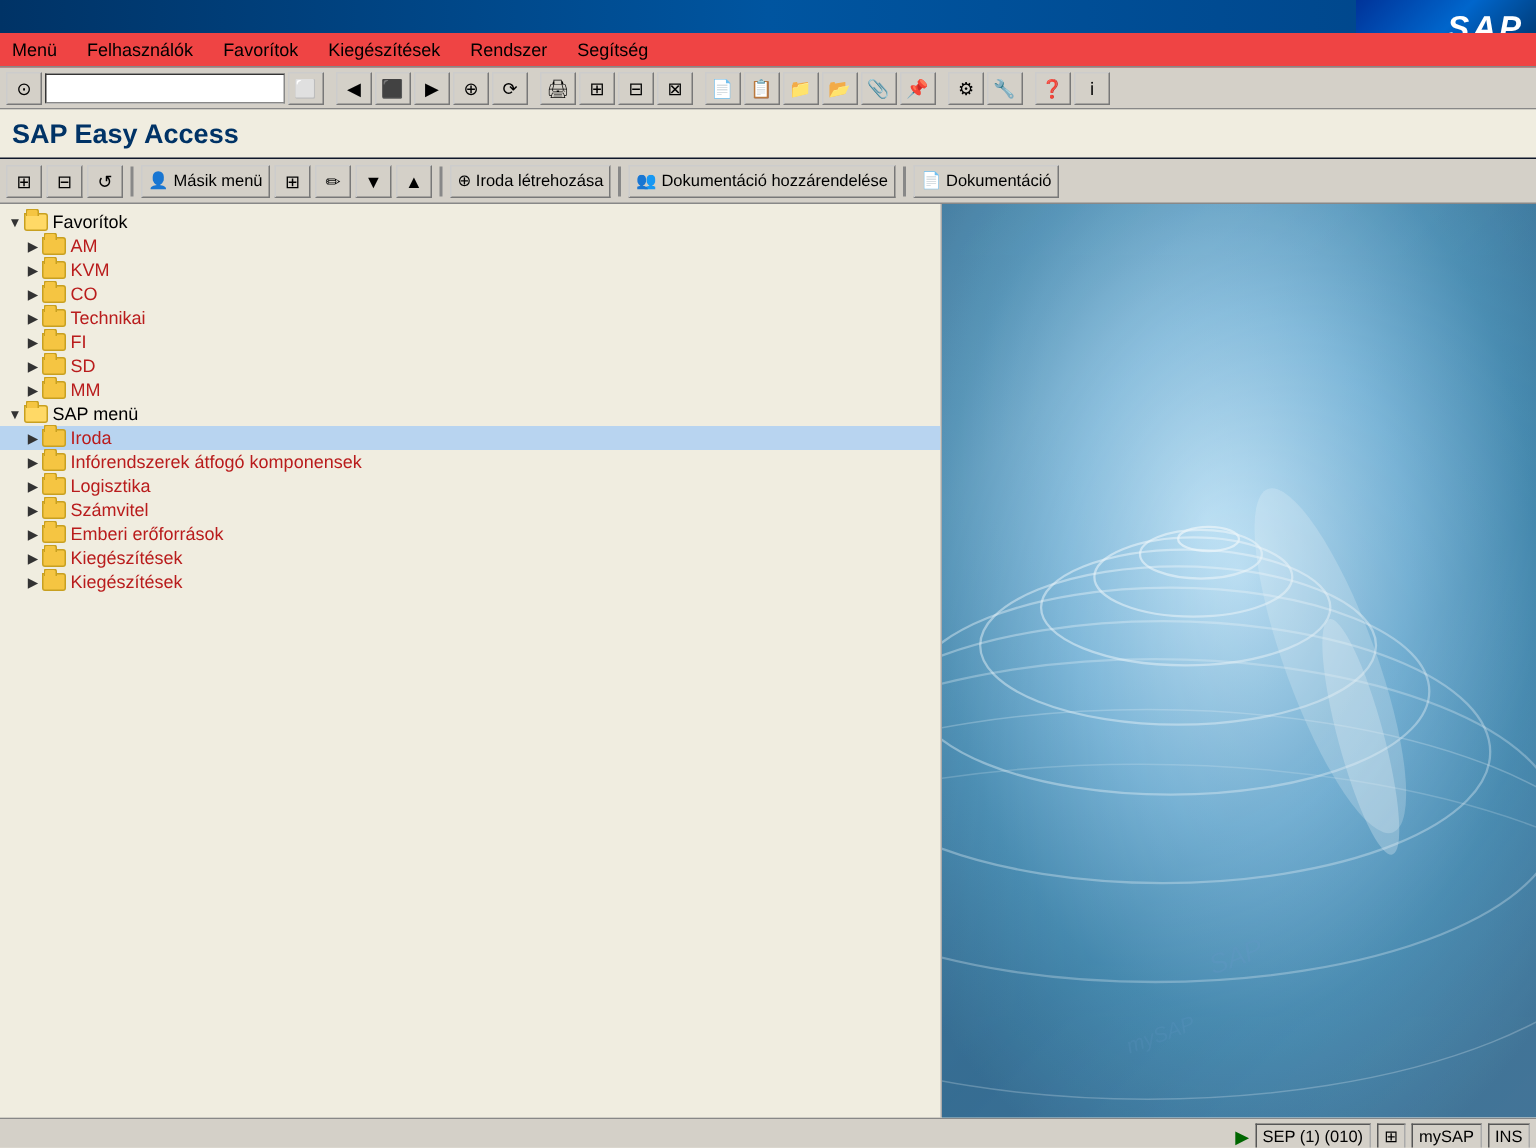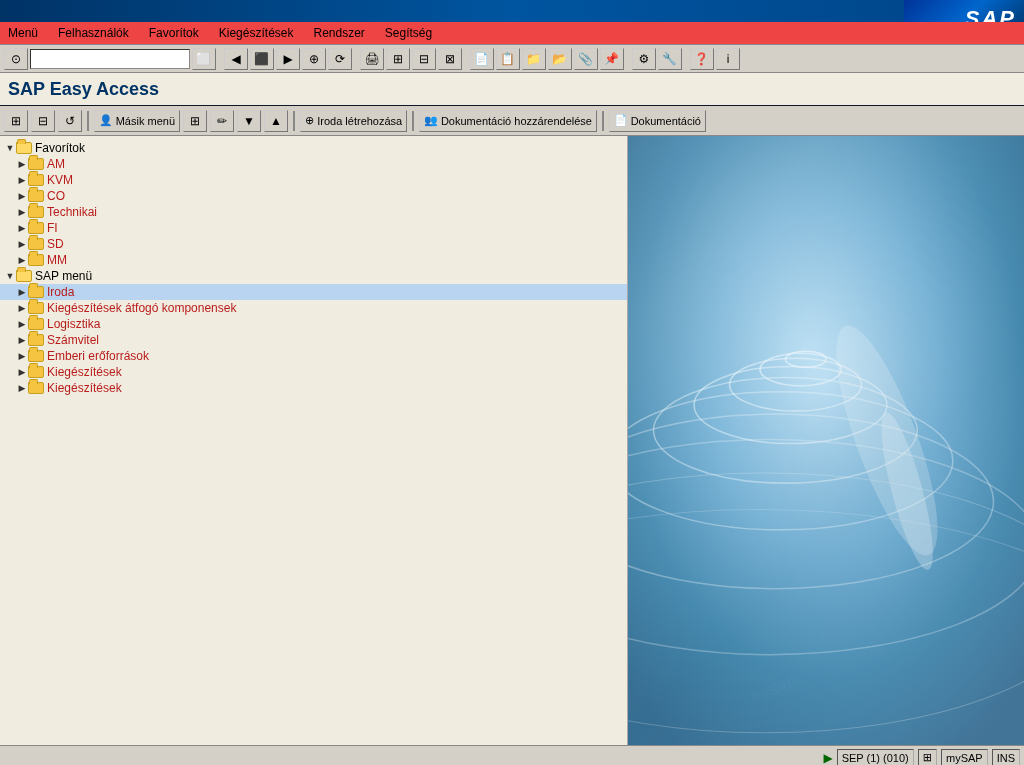--- a/index.html
+++ b/index.html
@@ -448,21 +448,21 @@
         <span class="folder-icon"></span>
       </span>
       <span class="tree-label">Iroda</span>
     </div>
     <div class="tree-item">
       <span class="tree-indent" style="width:16px;"></span>
       <span class="tree-arrow">▶</span>
       <span class="tree-folder">
         <span class="folder-icon"></span>
       </span>
-      <span class="tree-label">Kiegészítések átfogó komponensek</span>
+      <span class="tree-label">Infórendszerek átfogó komponensek</span>
     </div>
     <div class="tree-item">
       <span class="tree-indent" style="width:16px;"></span>
       <span class="tree-arrow">▶</span>
       <span class="tree-folder">
         <span class="folder-icon"></span>
       </span>
       <span class="tree-label">Logisztika</span>
     </div>
     <div class="tree-item">

